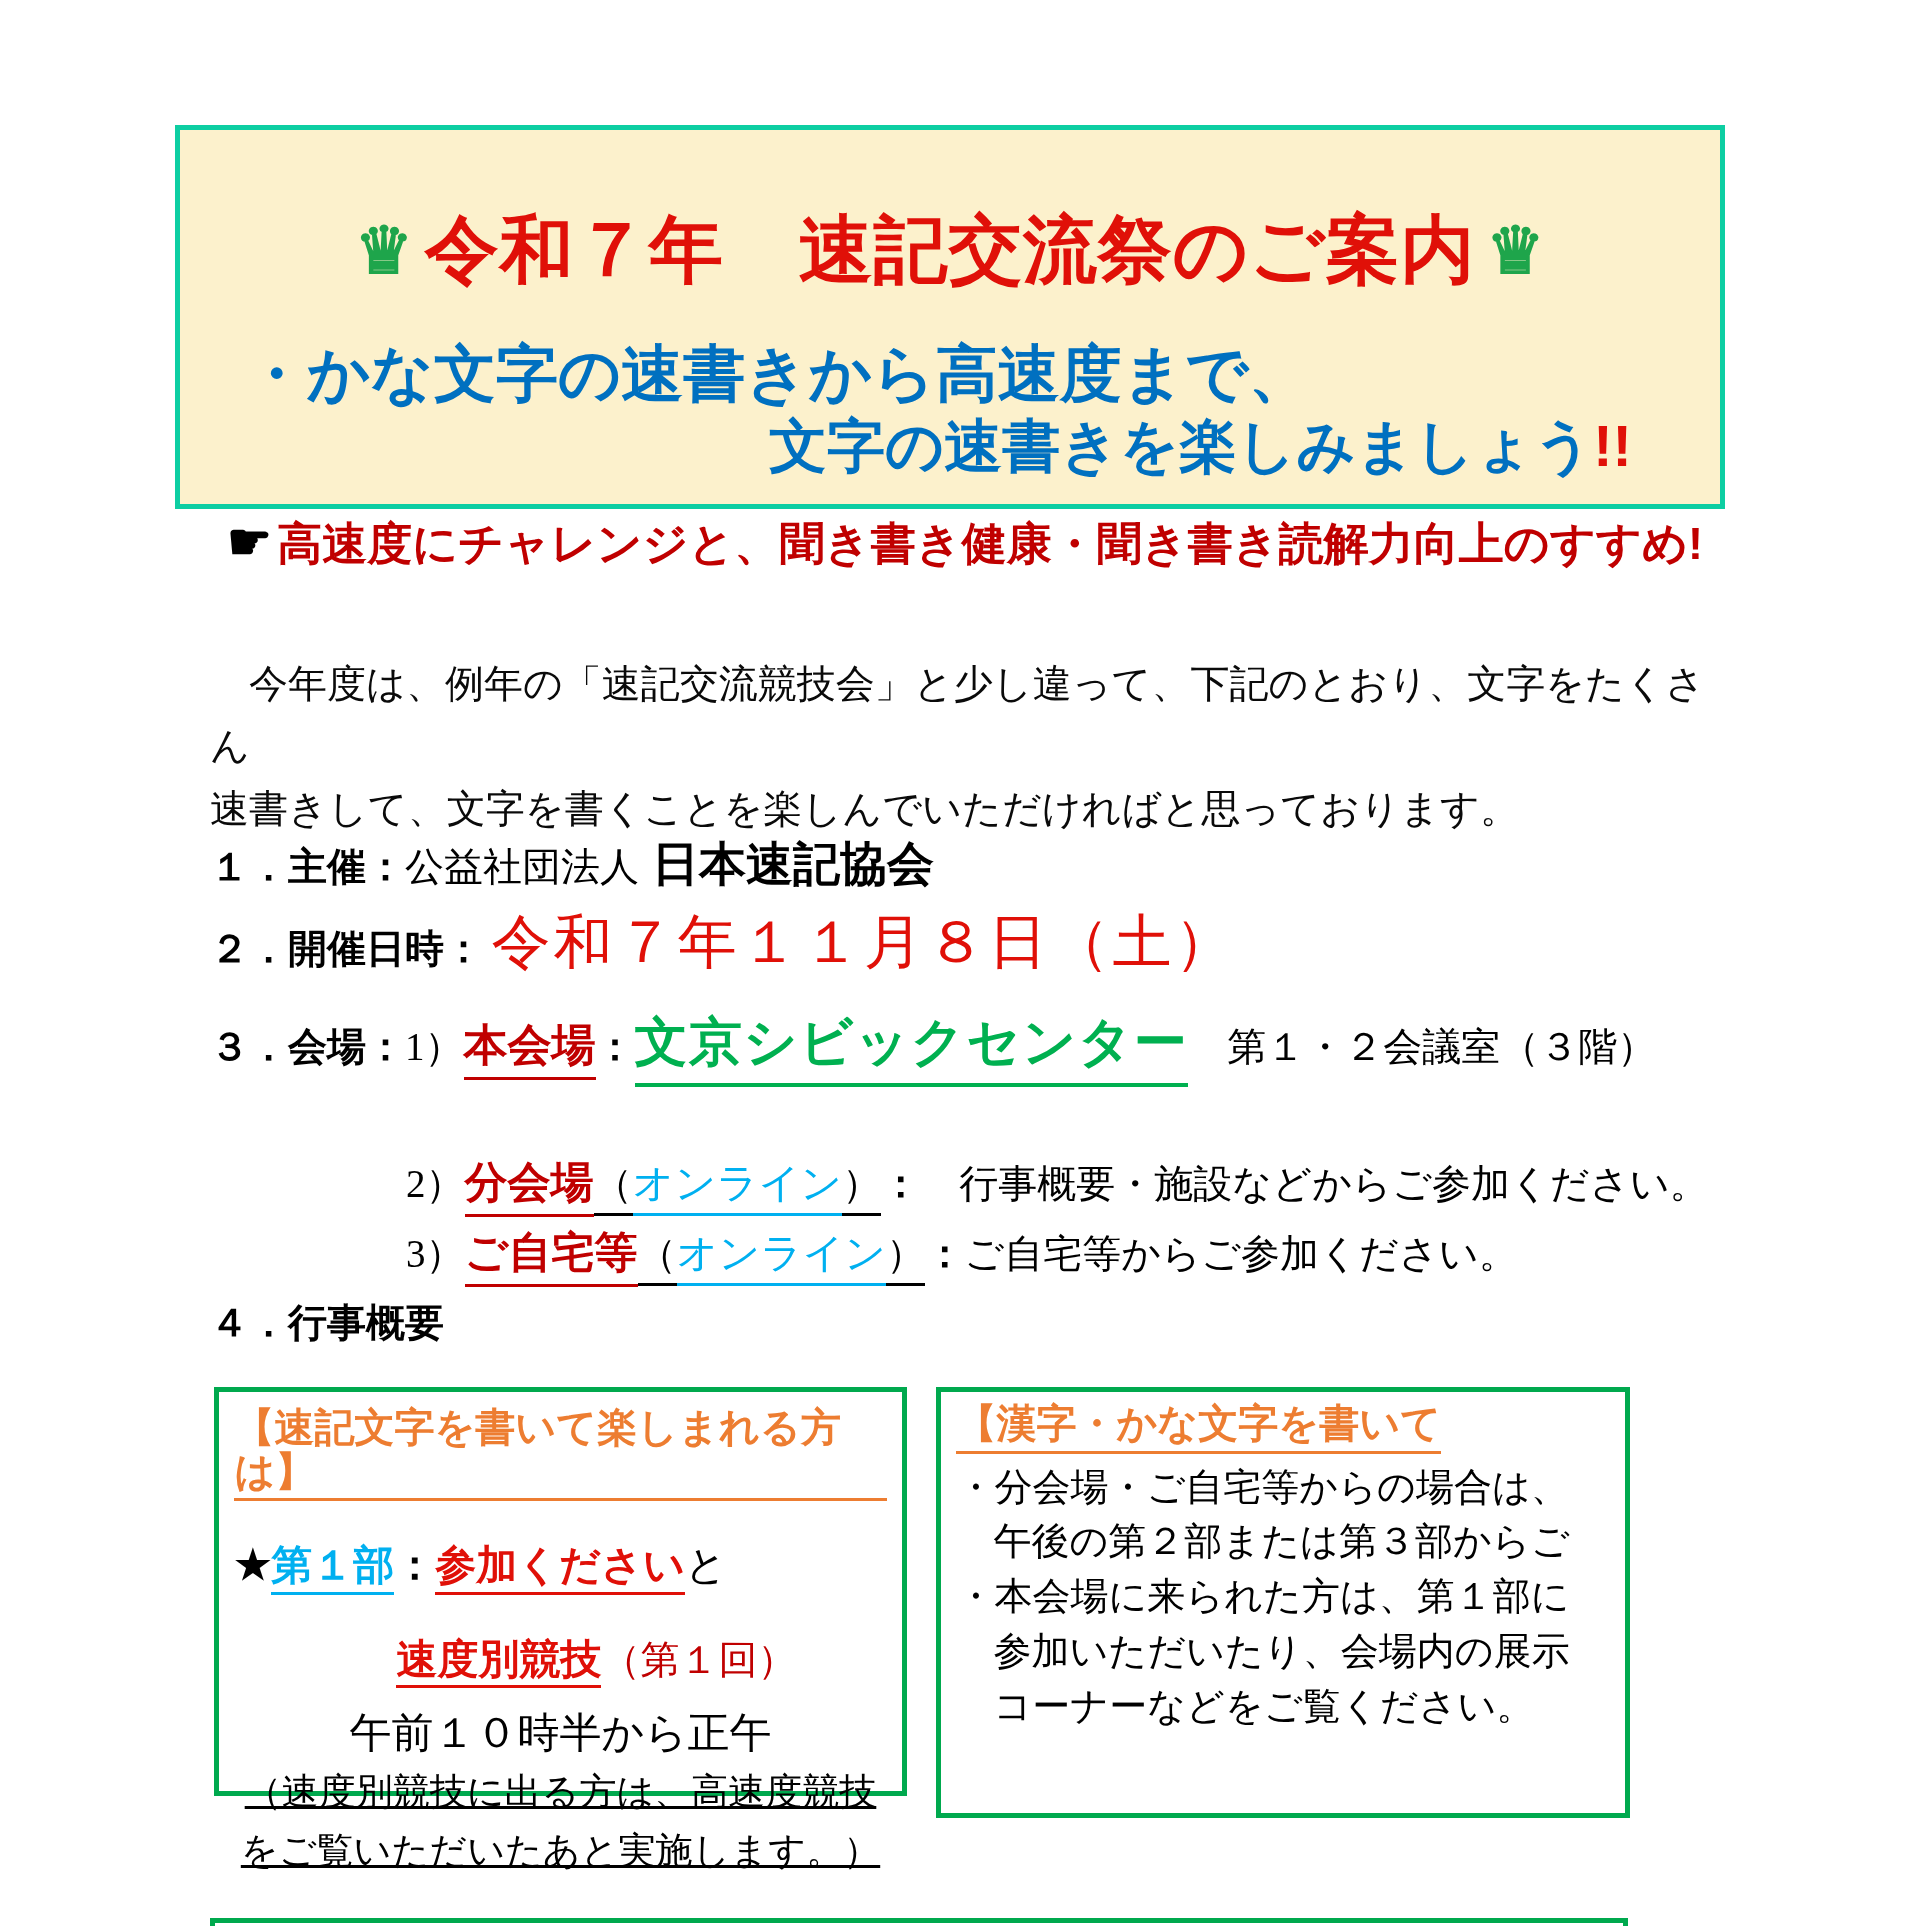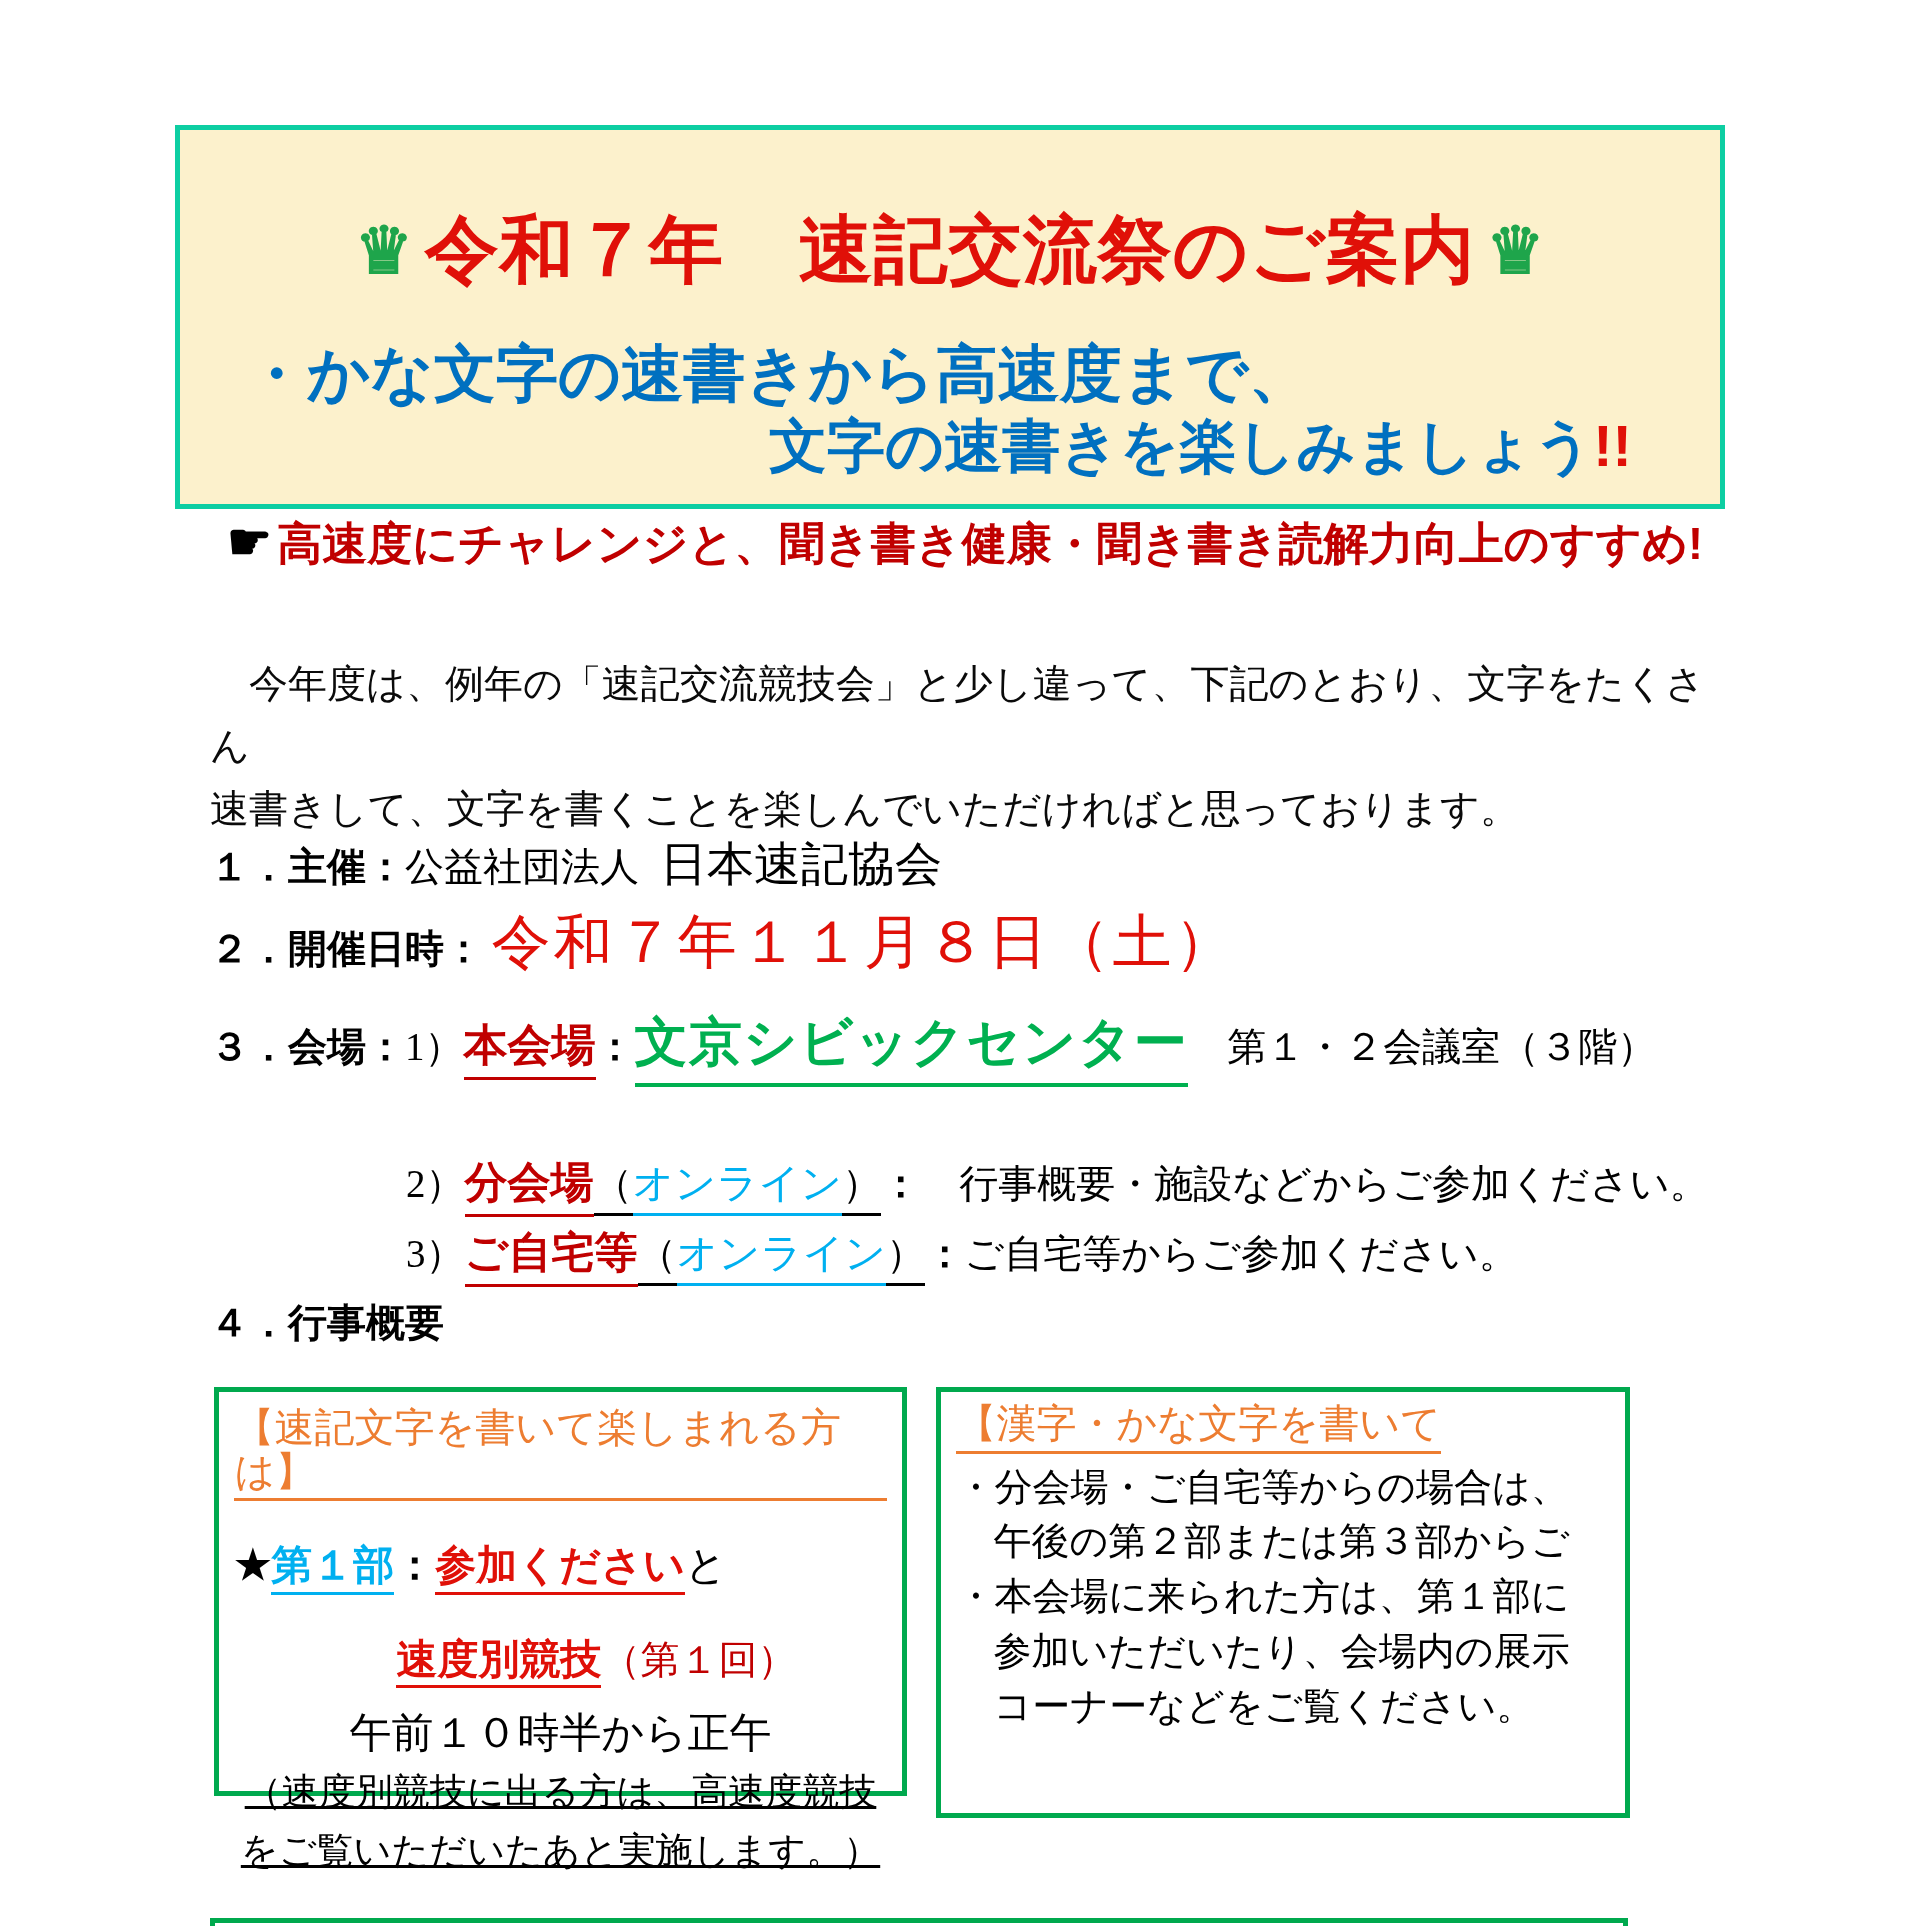--- a/index.html
+++ b/index.html
@@ -35,39 +35,39 @@
   .banner-l3 .pointer{font-size:50px;margin-right:5.4px;}
 
   
   .intro{left:210px;top:653px;width:1510px;font-size:39px;line-height:1.6;color:#0a0a0a;}
 
   
   .item{white-space:nowrap;}
   .lbl{font-size:39px;font-weight:bold;}
   .item1{left:210px;top:833px;}
   .org-type{font-size:39px;}
-  .org-name{font-size:47px;font-weight:400;margin-left:21px;}
+  .org-name{font-size:47px;font-weight:700;margin-left:13px;}
   .item2{left:210px;top:903px;}
   .date-red{font-size:59px;color:var(--red);font-weight:500;letter-spacing:3.1px;margin-left:8.5px;}
   .item3a{left:210px;top:1007px;}
   .vno{font-size:39px;}
   .vname{font-size:44px;font-weight:bold;color:var(--dred);}
   .vplace{font-size:53px;font-weight:bold;color:var(--green);letter-spacing:1.5px;}
   .vdetail{font-size:39px;}
   .item3b{left:406px;top:1154px;}
   .item3c{left:406px;top:1224px;}
   .online{font-size:41px;color:var(--cyan);font-weight:500;}
   .item4{left:210px;top:1296px;}
 
   
   .gbox{border:5.4px solid var(--bgreen);background:#fff;}
   .lbox{left:214px;top:1387px;width:693px;height:409px;padding:13px 15.4px;}
   .rbox{left:936px;top:1387px;width:694px;height:431px;padding:9.2px 15.4px;}
   .bbox{left:210px;top:1918px;width:1418px;height:693px;padding:15.4px 21px 15.4px 7.7px;}
-  .boxhead{font-size:40px;font-weight:normal;color:var(--orange);line-height:1.1;}
+  .boxhead{font-size:40px;font-weight:bold;color:var(--orange);line-height:1.1;}
   .star{color:#000;}
   .partline{font-size:41px;font-weight:bold;line-height:1.12;white-space:nowrap;}
   .part-cyan{color:var(--cyan);}
   .comp-red{color:var(--red);}
   .round-dred{color:var(--dred);font-weight:normal;font-size:39px;}
   .plain{color:#000;font-weight:normal;}
   .lbox-comp2{margin:17.7px 0 0 162px;}
   .lbox-time{margin-top:22.3px;text-align:center;font-size:42px;font-weight:normal;line-height:1.1;}
   .lbox-note{margin-top:14.6px;text-align:center;font-size:37px;line-height:1.15;text-decoration:underline;}
   .lbox-note2{margin-top:17px;}

